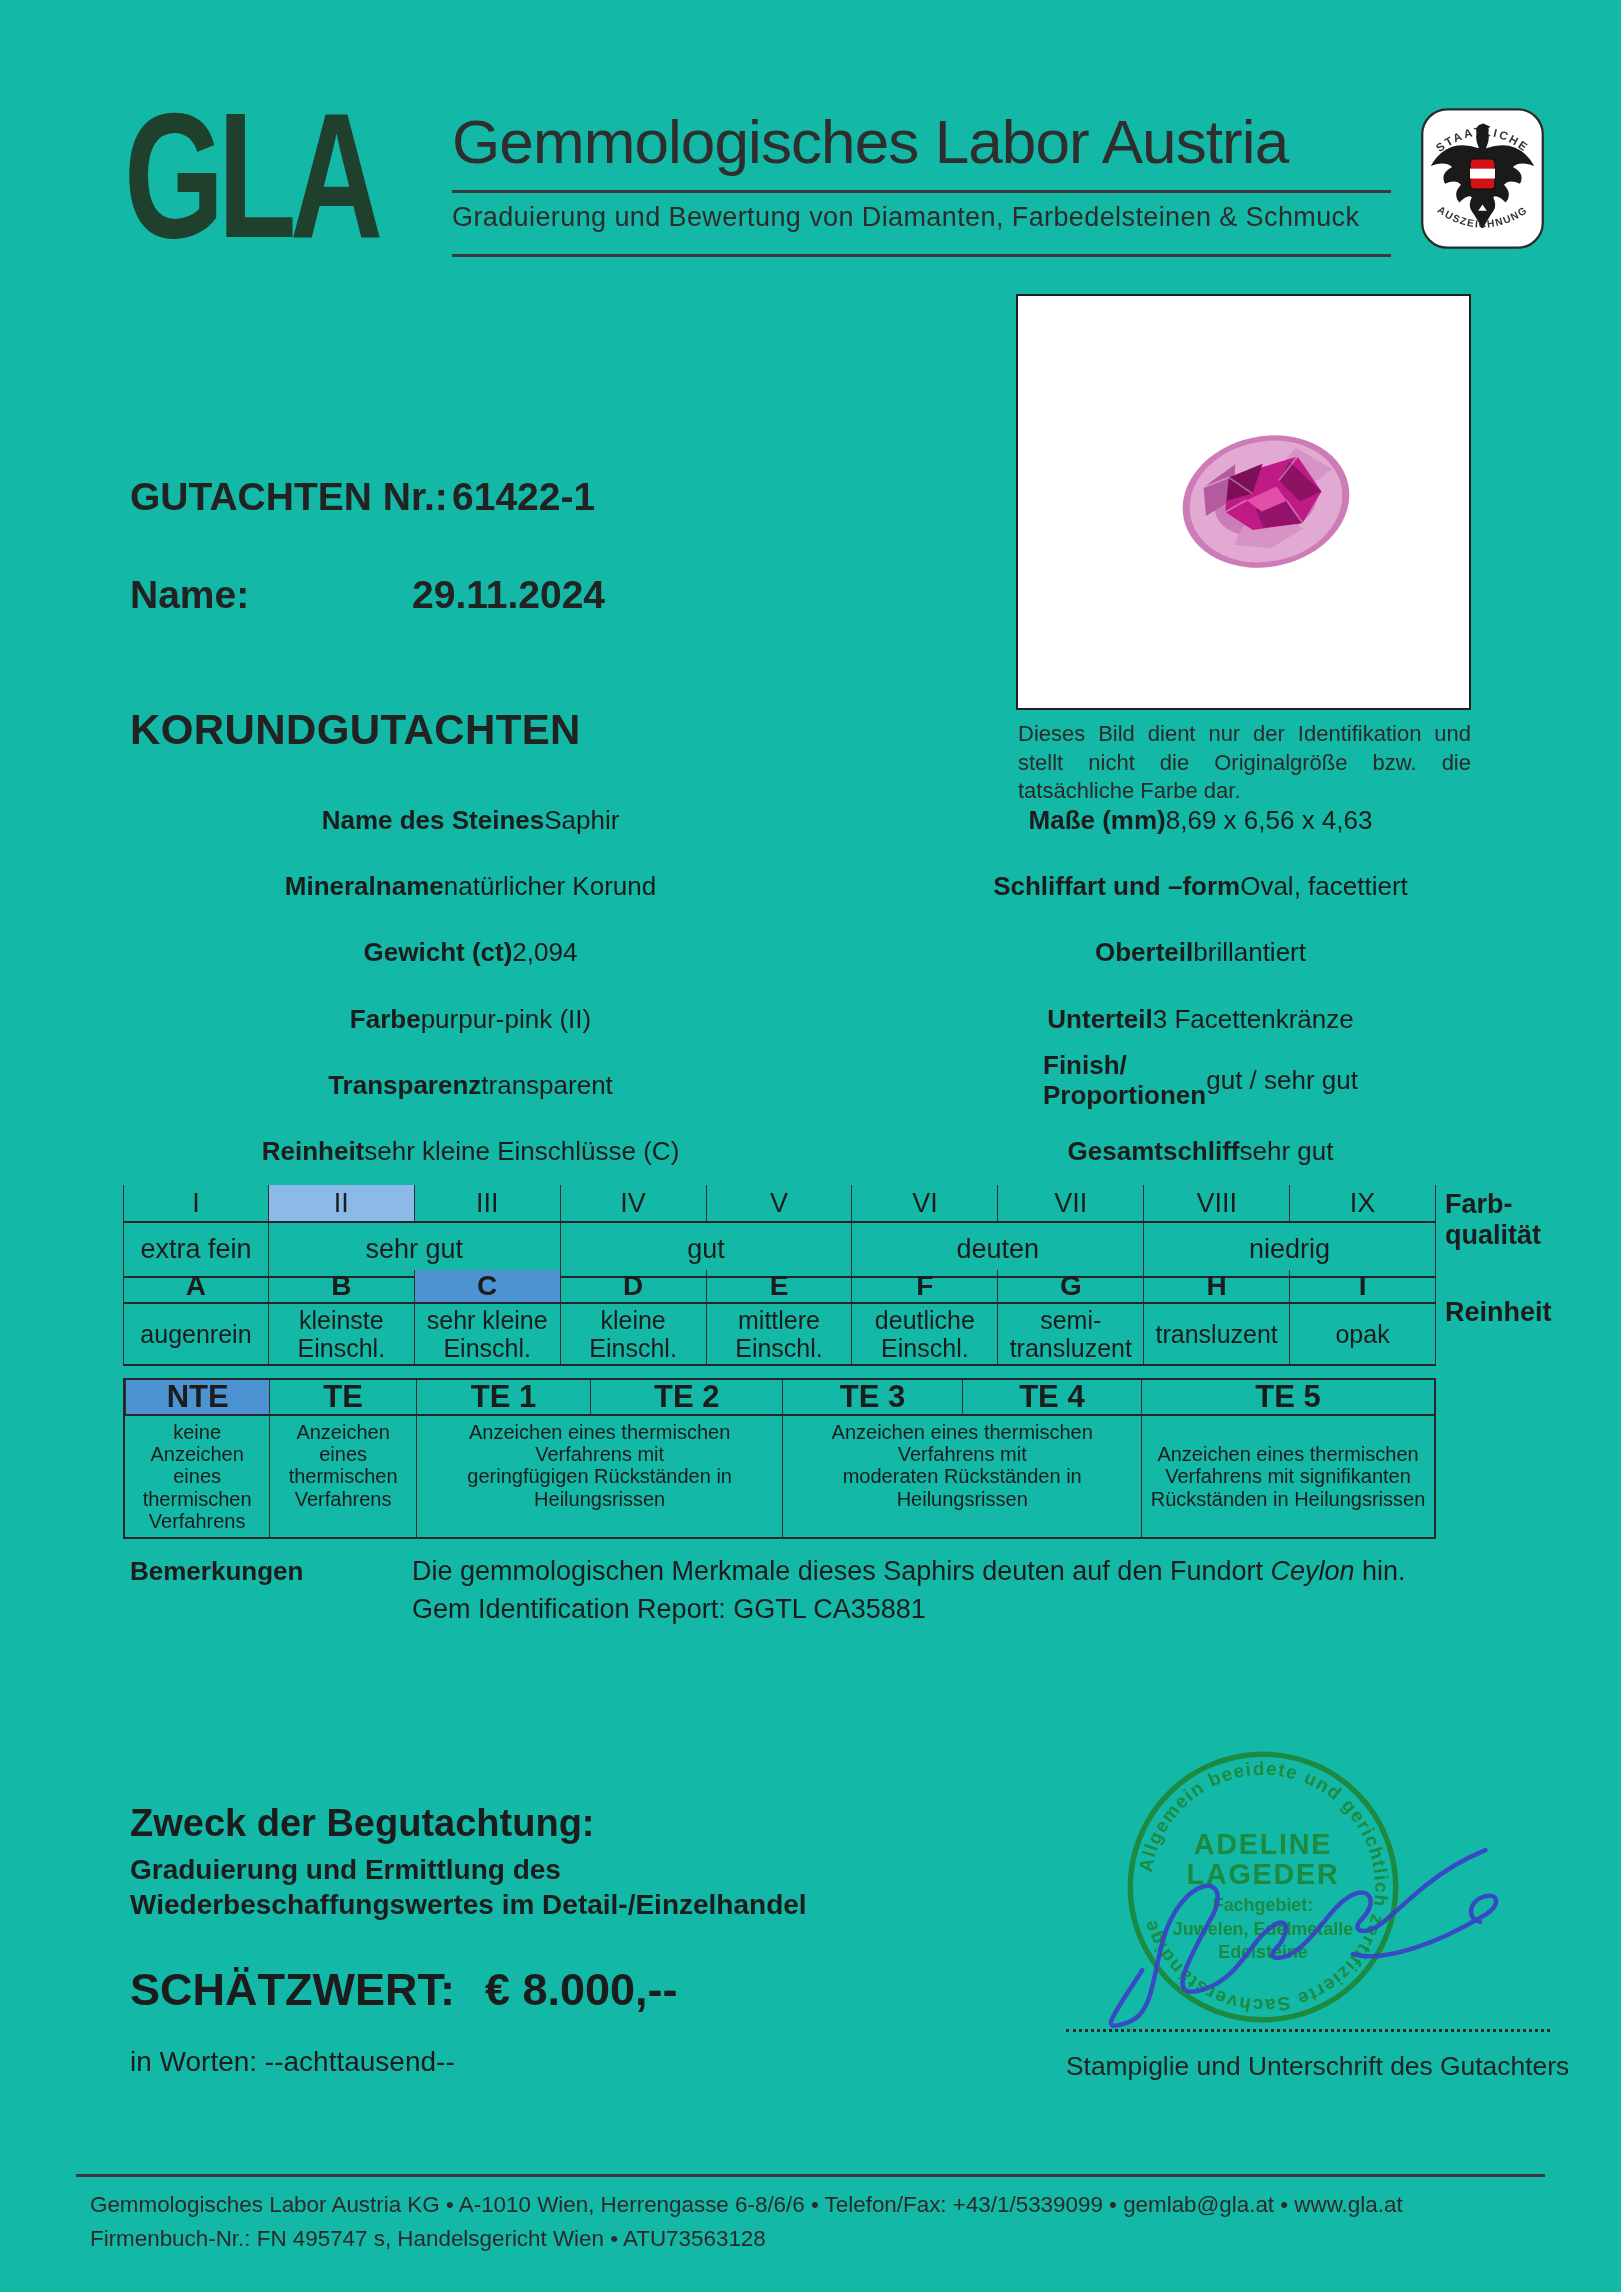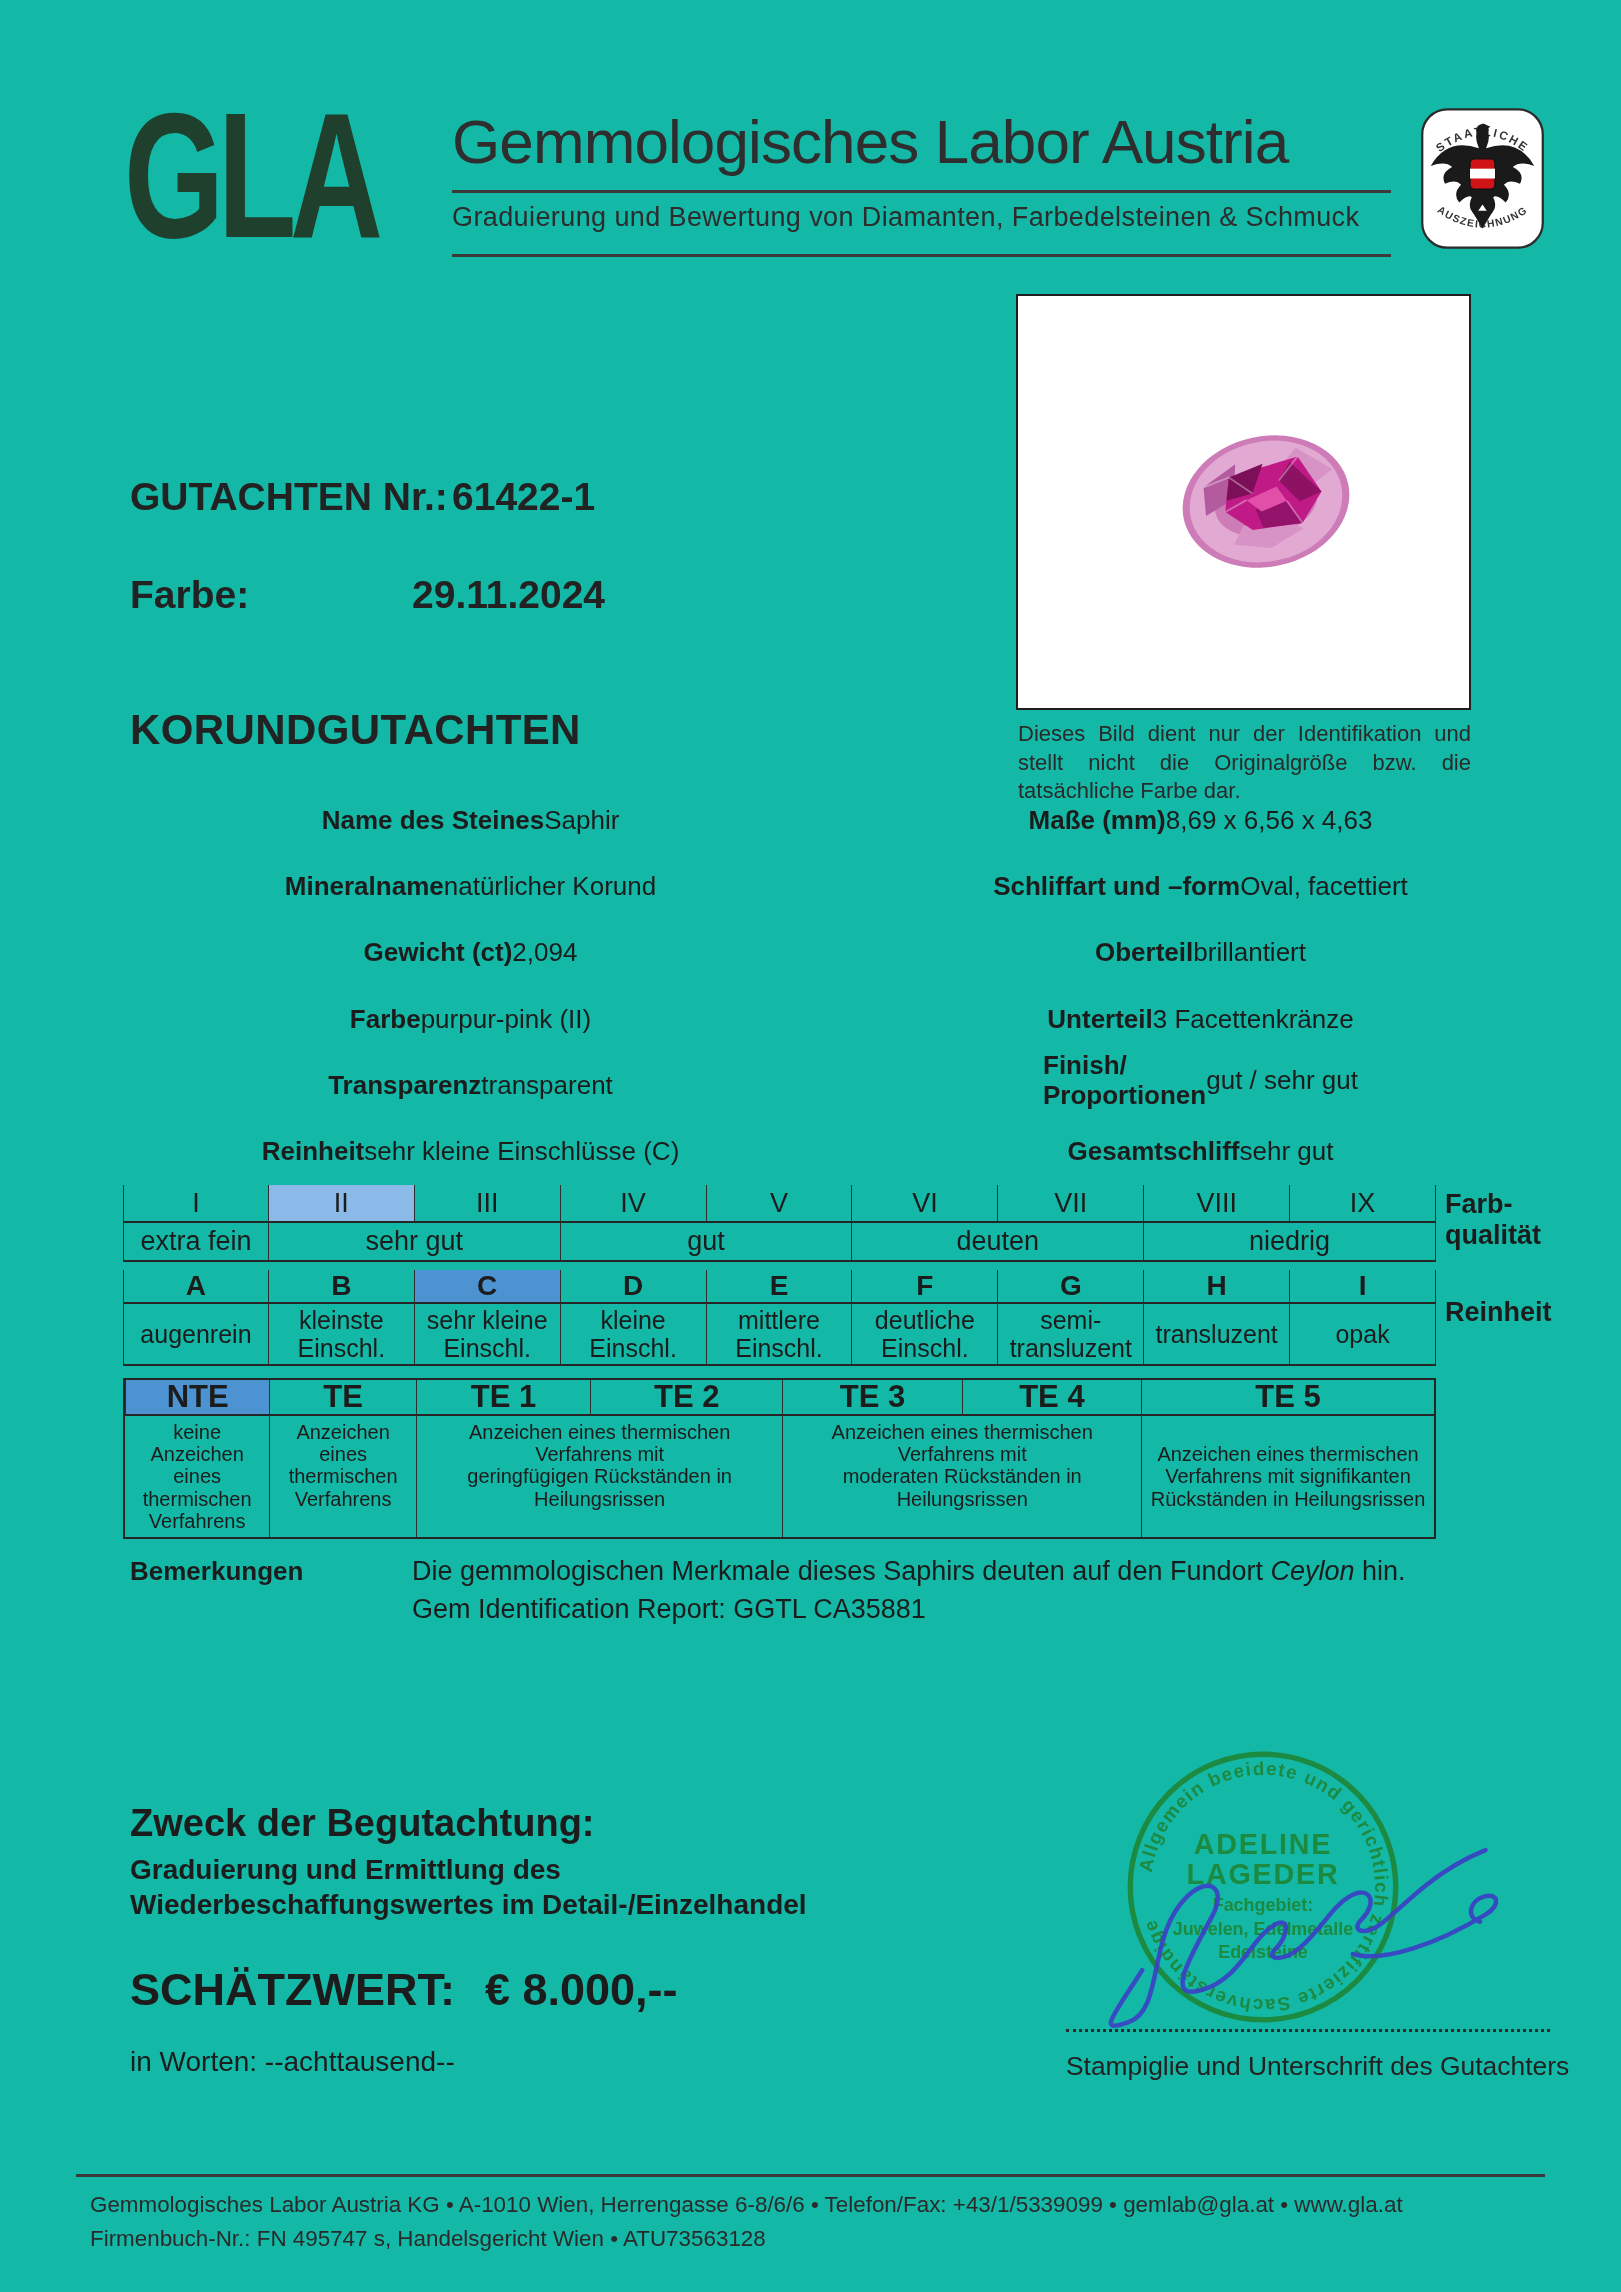--- a/index.html
+++ b/index.html
@@ -32,21 +32,21 @@
   .pr{left:855px;width:691px;}
 
   
   .gtable{left:123px;width:1313px;box-sizing:border-box;}
   .grid9{display:grid;grid-template-columns:repeat(9,1fr);}
   .cell{border-right:1.8px solid #2e2e2e;display:flex;align-items:center;justify-content:center;
         text-align:center;box-sizing:border-box;background:transparent;}
   .grid9 .cell:first-child, .tgrid .cell:first-child{border-left:1.8px solid #2e2e2e;}
   .thead .cell{height:38px;border-bottom:2.7px solid #262626;font-size:27px;}
   .thead.letters .cell{height:34px;font-weight:700;font-size:28px;}
-  .tbody .cell{height:39px;border-bottom:2.7px solid #262626;font-size:27px;}
+  .tbody .cell{height:55px;border-bottom:2.7px solid #262626;font-size:27px;}
   .tbody2 .cell{min-height:56px;border-bottom:2.7px solid #262626;font-size:25px;line-height:1.12;white-space:pre-line;padding:1.8px 3.6px;}
   .span2{grid-column:span 2;}
   .hl-light{background:var(--highlight_light,#8cbae8);}
   .hl-dark{background:var(--highlight_dark,#4d93d2);}
   .axis-label{font-size:27px;font-weight:700;line-height:1.15;white-space:pre-line;}
 
   .ttable{left:123px;top:1378px;width:1313px;border:2.7px solid #262626;box-sizing:border-box;}
   .tgrid{display:grid;grid-template-columns:11.1% 11.2% 13.3% 14.7% 13.7% 13.7% 22.3%;}
   .tgridb{display:grid;grid-template-columns:11.1% 11.2% 28% 27.4% 22.3%;}
   .ttable .cell{border-right:1.8px solid #2e2e2e;}
@@ -108,21 +108,21 @@
       <rect x="56" y="58" width="28" height="34" rx="5" fill="#d01317" stroke="#111" stroke-width="1.5"></rect>
       <rect x="56" y="69" width="28" height="11" fill="#ffffff"></rect>
     </g>
   </svg>
 
   <div class="abs bigrow" style="left:130px;top:475px;">
     <span>GUTACHTEN Nr.:</span>
     <span style="position:absolute;left:322px;">61422-1</span>
   </div>
   <div class="abs bigrow" style="left:130px;top:573px;">
-    <span>Farbe:</span>
+    <span>Name:</span>
     <span style="position:absolute;left:282px;">29.11.2024</span>
   </div>
   <div class="abs doc-title">KORUNDGUTACHTEN</div>
 
   <div class="abs photo-box">
     <svg width="188" height="161" viewBox="0 0 210 180" style="position:absolute;left:154px;top:125px;">
       <g transform="rotate(-12 105 90)">
         <ellipse cx="105" cy="90" rx="94" ry="73" fill="#cd7cb8"></ellipse>
         <ellipse cx="105" cy="90" rx="72" ry="53" fill="none" stroke="#e2a9d3" stroke-width="28"></ellipse>
         <polygon points="40,60 80,42 70,80 36,92" fill="#b45a9e"></polygon>

